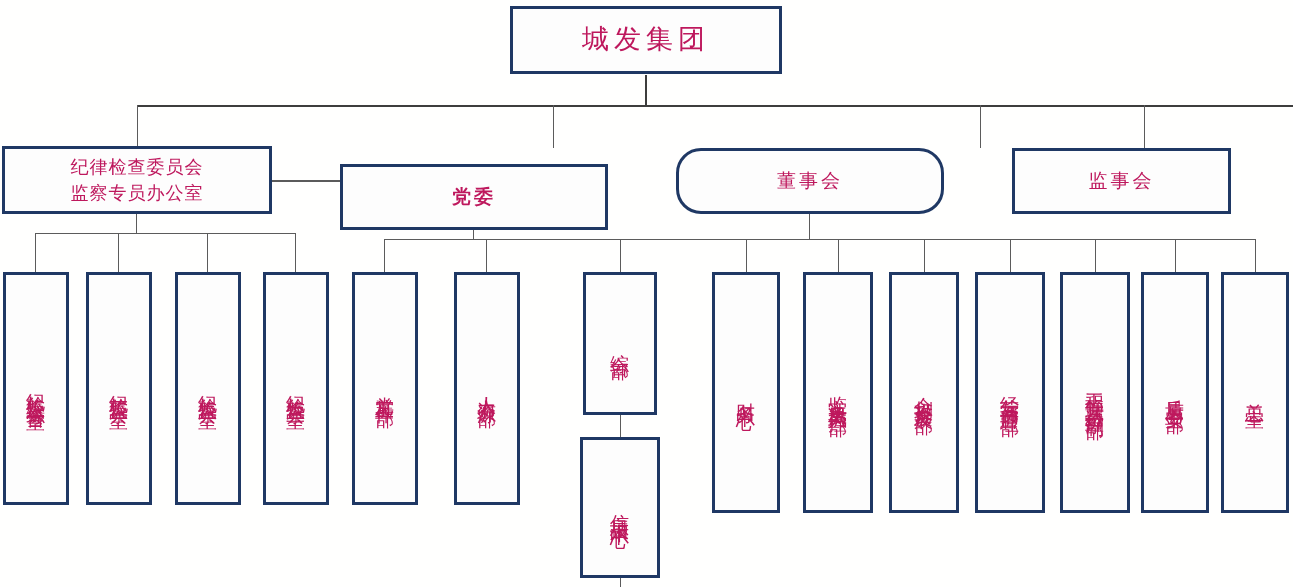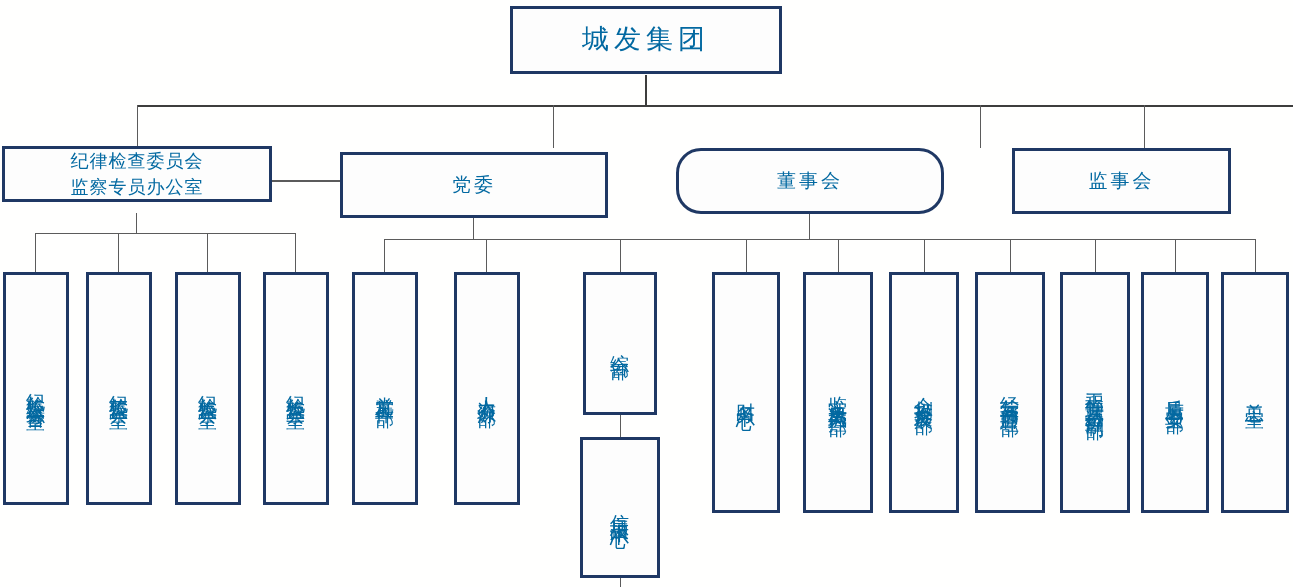--- a/index.html
+++ b/index.html
@@ -23,21 +23,21 @@
     display:flex;
     align-items:center;
     justify-content:center;
     text-align:center;
     z-index:3;
   }
   .node .label{
     display:block;
     line-height:1.18;
     letter-spacing:1px;
-    color:#0369a1;
+    color:#be185d;
     white-space:pre-line;
   }
   
   .h-node .label{
     font-size:21px;
     letter-spacing:2px;
   }
   .root .label{ font-size:27px; letter-spacing:5px; }
   .l2 .label{ font-size:19px; letter-spacing:3px; }
   .l2.two-line .label{ font-size:18px; letter-spacing:1px; line-height:1.45;}
@@ -101,25 +101,25 @@
   <div class="ln v" style="left:1255px;top:239px;height:33px;"></div>
 
   <div class="ln v" style="left:620px;top:415px;height:22px;"></div>
 
   <div class="ln v" style="left:620px;top:578px;height:9px;"></div>
 
   <div class="node h-node root" style="left:510px;top:6px;width:272px;height:68px;">
     <span class="label">城发集团</span>
   </div>
 
-  <div class="node h-node l2 two-line" style="left:2px;top:146px;width:270px;height:56px;">
+  <div class="node h-node l2 two-line" style="left:2px;top:146px;width:270px;height:68px;">
     <span class="label">纪律检查委员会
 监察专员办公室</span>
   </div>
-  <div class="node h-node l2" style="left:340px;top:152px;width:268px;height:66px;">
+  <div class="node h-node l2" style="left:340px;top:164px;width:268px;height:66px;font-weight:bold;">
     <span class="label">党委</span>
   </div>
   <div class="node h-node l2" style="left:676px;top:148px;width:268px;height:66px;border-radius:25px;">
     <span class="label">董事会</span>
   </div>
   <div class="node h-node l2" style="left:1012px;top:148px;width:219px;height:66px;">
     <span class="label">监事会</span>
   </div>
 
   <div class="node v-node" style="left:3px;top:272px;width:66px;height:233px;">

